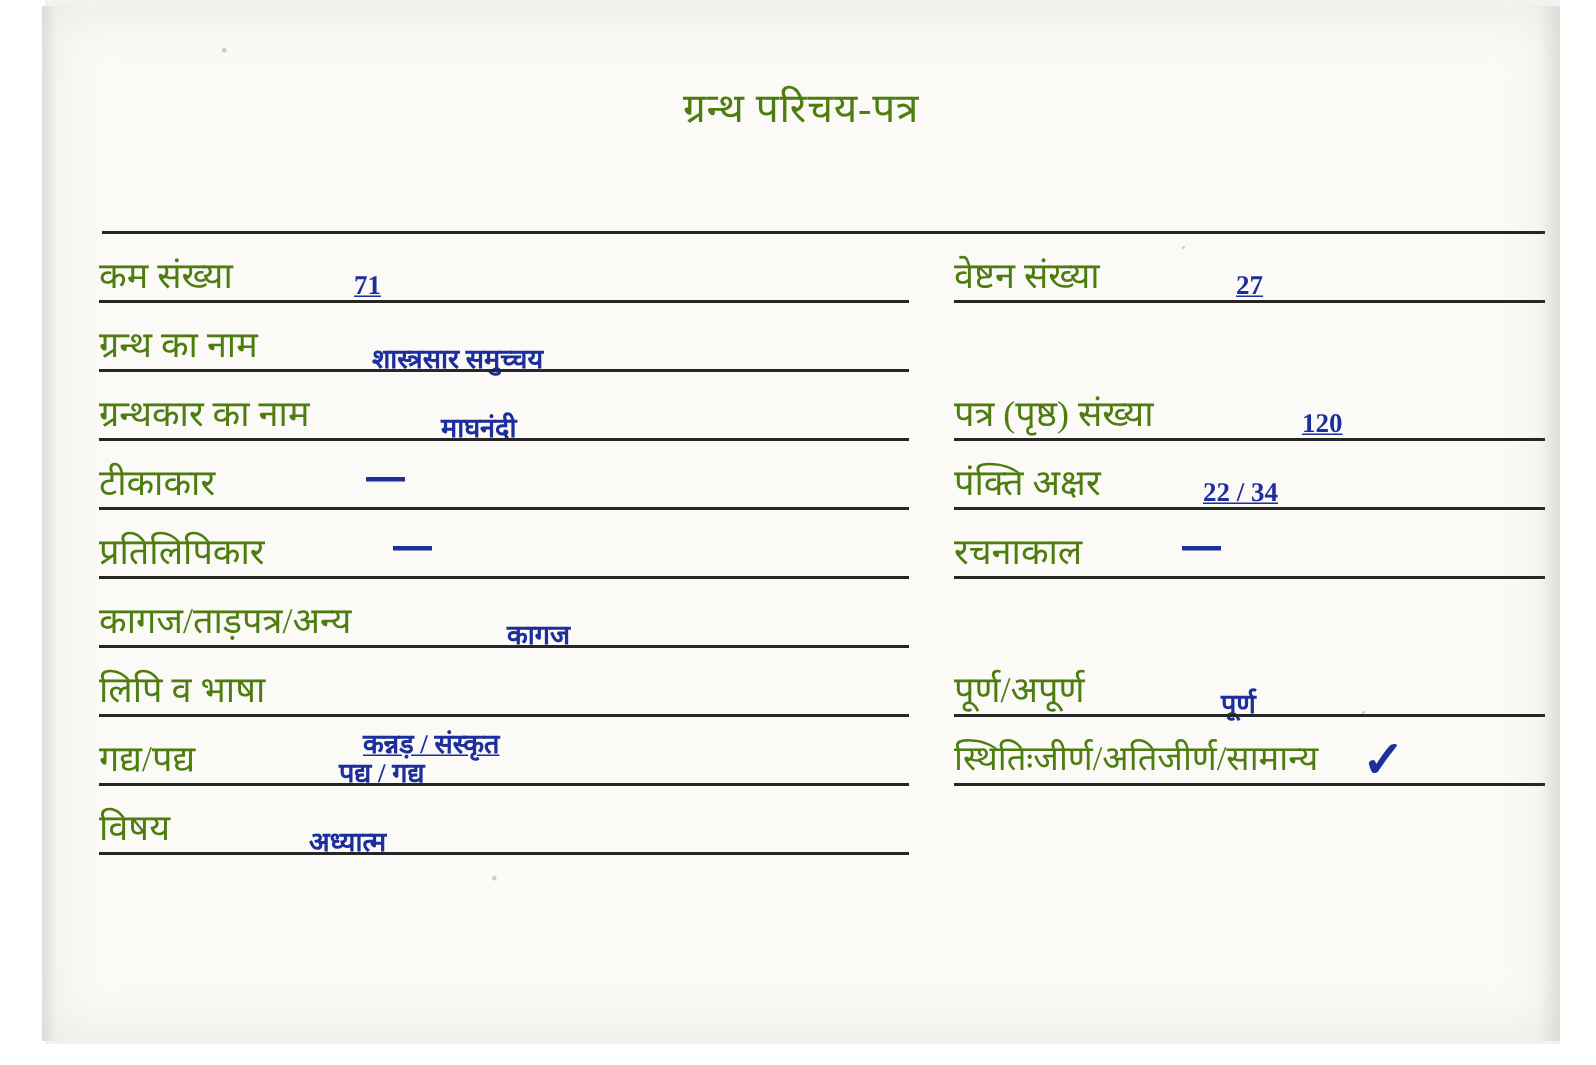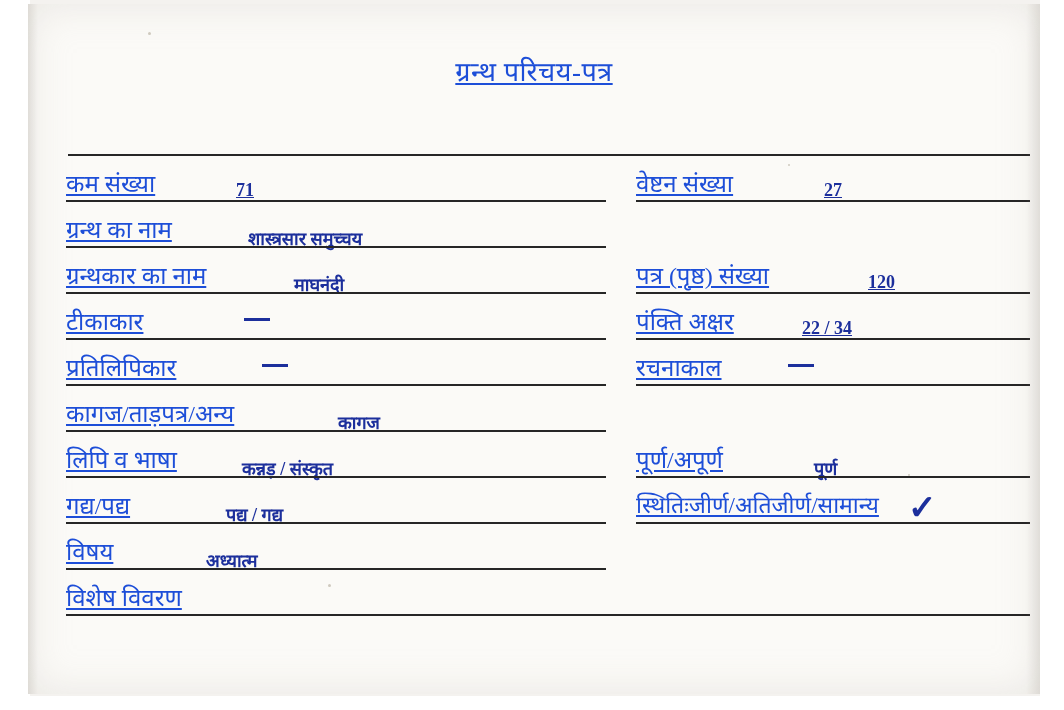--- a/index.html
+++ b/index.html
@@ -67,23 +67,22 @@
     top: 48px;
     width: 1012px;
     text-align: center;
     font-size: 27px;
     font-family: "Liberation Serif", serif;
     color: #1b1b1b;
     letter-spacing: 0.5px;
   }
 
   .printed {
-    color: #1d4ed8;
+    color: #4d7c0f;
     font-family: "Liberation Serif", serif;
-    text-decoration: underline;
   }
   .handwritten {
     color: #1c2f9c;
     font-family: "Liberation Serif", serif;
     font-weight: bold;
   }
 
   .hdr-row {
     position: absolute;
     left: 40px;
@@ -224,48 +223,41 @@
       <div class="field">
         <span class="label printed">कागज/ताड़पत्र/अन्य</span>
         <span class="value handwritten" style="left:272px;">कागज</span>
         <div class="rule"></div>
       </div>
     </div>
 
     <div class="row col-left" style="top:436px;">
       <div class="field">
         <span class="label printed">लिपि व भाषा</span>
-        <span class="value handwritten" style="left:176px;">कन्नड़ / संस्कृत</span>
+        <span class="value handwritten" style="left:176px;margin-top:27px;">कन्नड़ / संस्कृत</span>
         <div class="rule"></div>
       </div>
     </div>
 
     <div class="row col-left" style="top:482px;">
       <div class="field">
         <span class="label printed">गद्य/पद्य</span>
         <span class="value handwritten" style="left:160px;">पद्य / गद्य</span>
         <div class="rule"></div>
       </div>
     </div>
 
     <div class="row col-left" style="top:528px;">
       <div class="field">
         <span class="label printed">विषय</span>
         <span class="value handwritten" style="left:140px;">अध्यात्म</span>
         <div class="rule"></div>
       </div>
     </div>
 
-    <div class="row" style="left:38px;width:964px;top:574px;">
-      <div class="field">
-        <span class="label printed">विशेष विवरण</span>
-        <span class="value handwritten" style="left:200px;"></span>
-        <div class="rule"></div>
-      </div>
-    </div>
 
     <div class="row col-right" style="top:160px;">
       <div class="field">
         <span class="label printed">वेष्टन संख्या</span>
         <span class="value handwritten" style="left:188px;">27</span>
         <div class="rule"></div>
       </div>
     </div>
 
 

